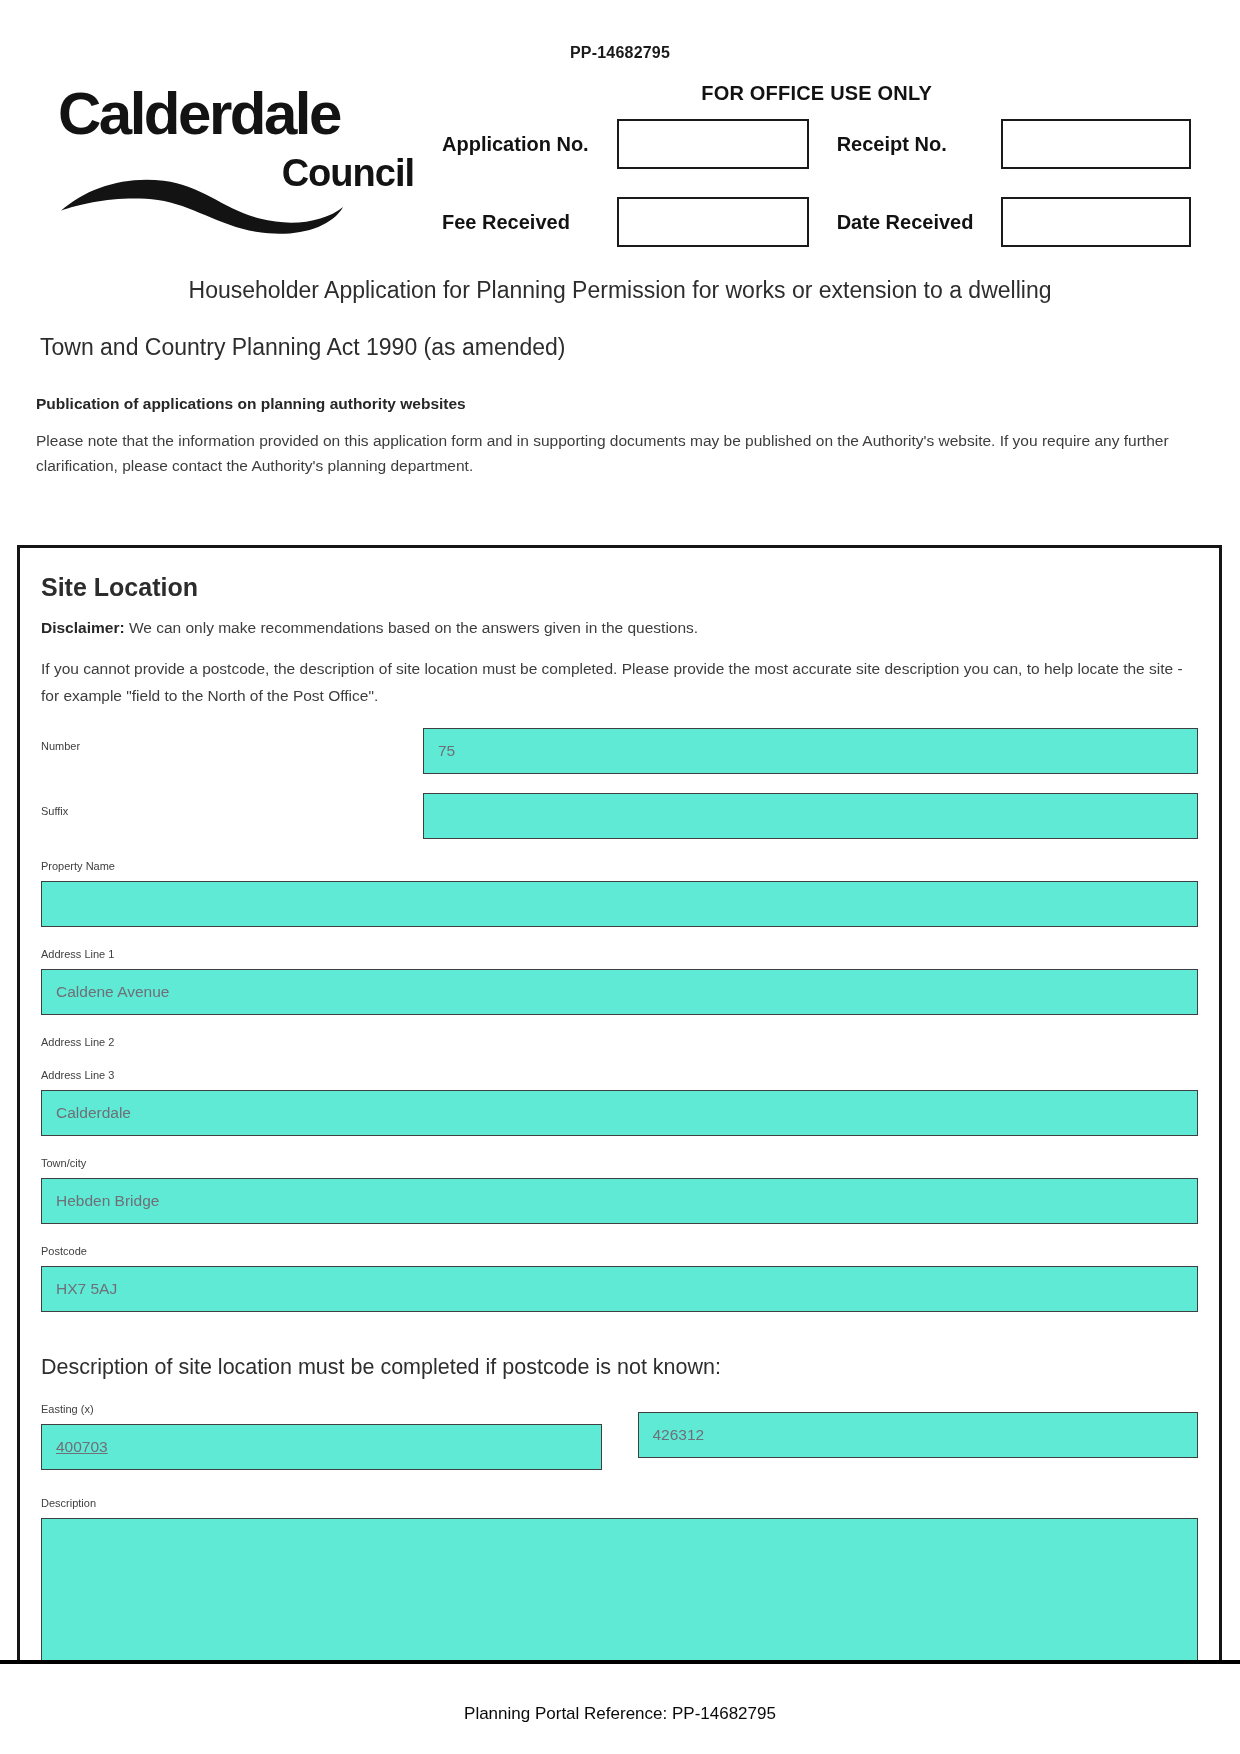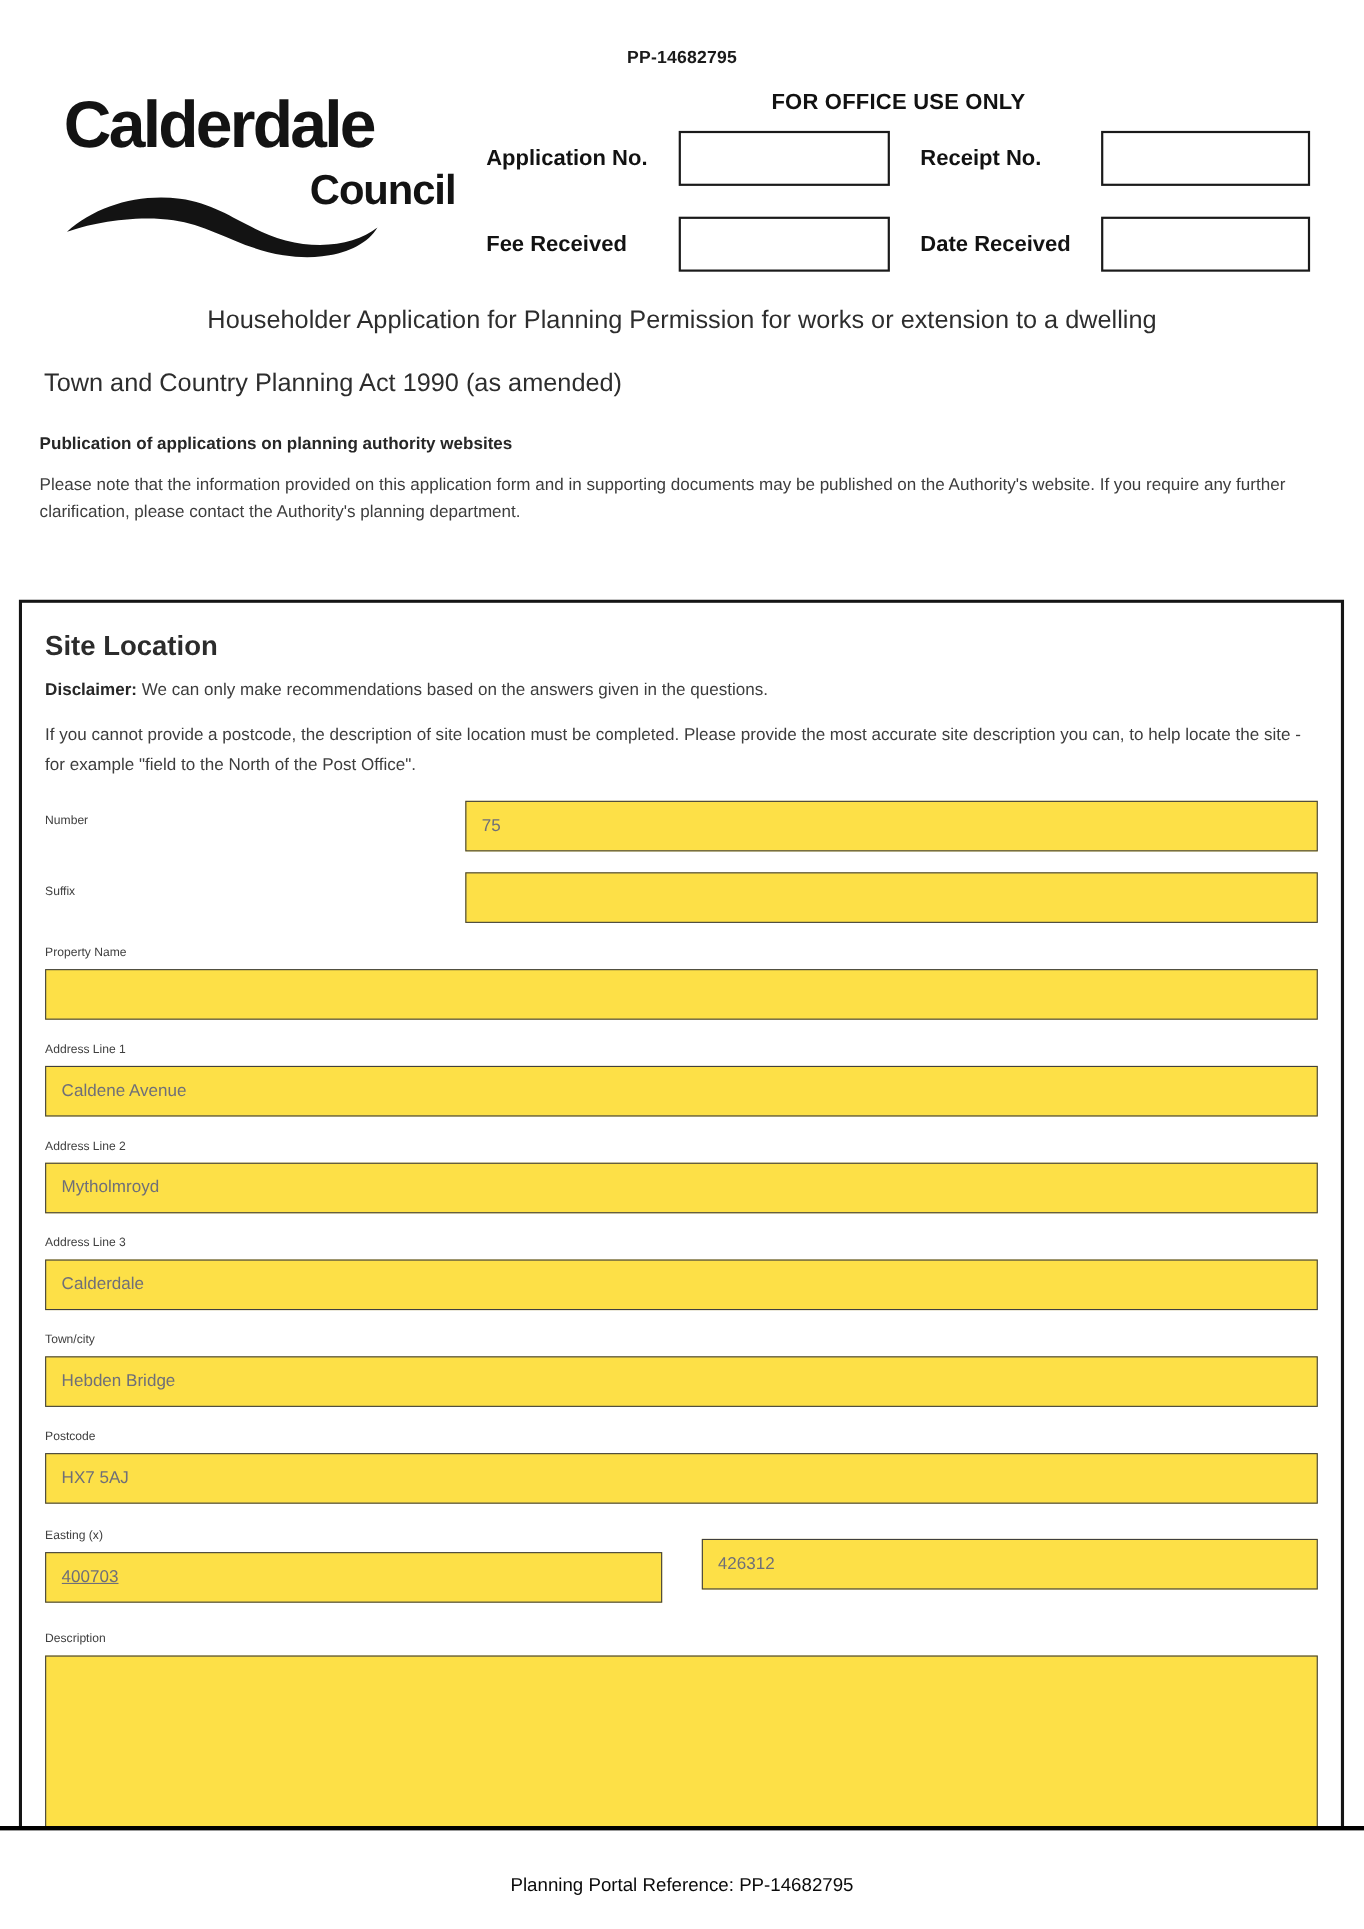--- a/index.html
+++ b/index.html
@@ -33,21 +33,21 @@
   
   .site-clip { position:absolute; top:533px; left:17px; width:1205px; height:1115px; overflow:hidden; }
   .site-box { width:1205px; height:1400px; border:3px solid #151515; background:#fff; padding:25px 21px 0 21px; }
 
   .site-heading { font-size:25px; font-weight:bold; color:#2c2c2c; }
   .disclaimer { margin-top:14px; font-size:15.5px; color:#3d3d3d; line-height:1.5; }
   .disclaimer b { color:#272727; }
   .site-intro { margin-top:17px; font-size:15.5px; color:#3d3d3d; line-height:1.7; }
 
   .field-label { font-size:11px; color:#404040; }
-  .tb { display:block; width:100%; height:46px; border:1.5px solid #3f3f3f; background:#fde047;
+  .tb { display:block; width:100%; height:46px; border:1.5px solid #3f3f3f; background:#5eead4;
         font-family:"Liberation Sans", sans-serif; font-size:15.5px; color:#6f6f78; padding:4px 14px; outline:none; }
   textarea.tb { height:215px; resize:none; padding-top:12px; }
 
   .row-inline { display:flex; align-items:flex-start; margin-top:19px; }
   .row-inline .field-label { width:382px; flex:0 0 auto; padding-top:12px; }
   .row-inline .tb { flex:1 1 auto; }
 
   .group { margin-top:21px; }
   .group .tb { margin-top:9px; }
 
@@ -125,38 +125,38 @@
         <input class="tb" type="text" value="" style="">
       </div>
 
       <div class="group">
         <div class="field-label">Address Line 1</div>
         <input class="tb" type="text" value="Caldene Avenue" style="">
       </div>
 
       <div class="group">
         <div class="field-label">Address Line 2</div>
-        <input class="tb" type="text" value="Mytholmroyd" style="">
       </div>
 
       <div class="group">
         <div class="field-label">Address Line 3</div>
         <input class="tb" type="text" value="Calderdale" style="">
       </div>
 
       <div class="group">
         <div class="field-label">Town/city</div>
         <input class="tb" type="text" value="Hebden Bridge" style="">
       </div>
 
       <div class="group">
         <div class="field-label">Postcode</div>
         <input class="tb" type="text" value="HX7 5AJ" style="">
       </div>
 
+      <div class="sub-heading">Description of site location must be completed if postcode is not known:</div>
 
       <div class="coords">
         <div>
           <div class="field-label">Easting (x)</div>
           <input class="tb" type="text" style="margin-top: 9px; text-decoration: underline;" value="400703">
         </div>
         <div>
           <input class="tb" type="text" style="margin-top: 9px;" value="426312">
         </div>
       </div>

